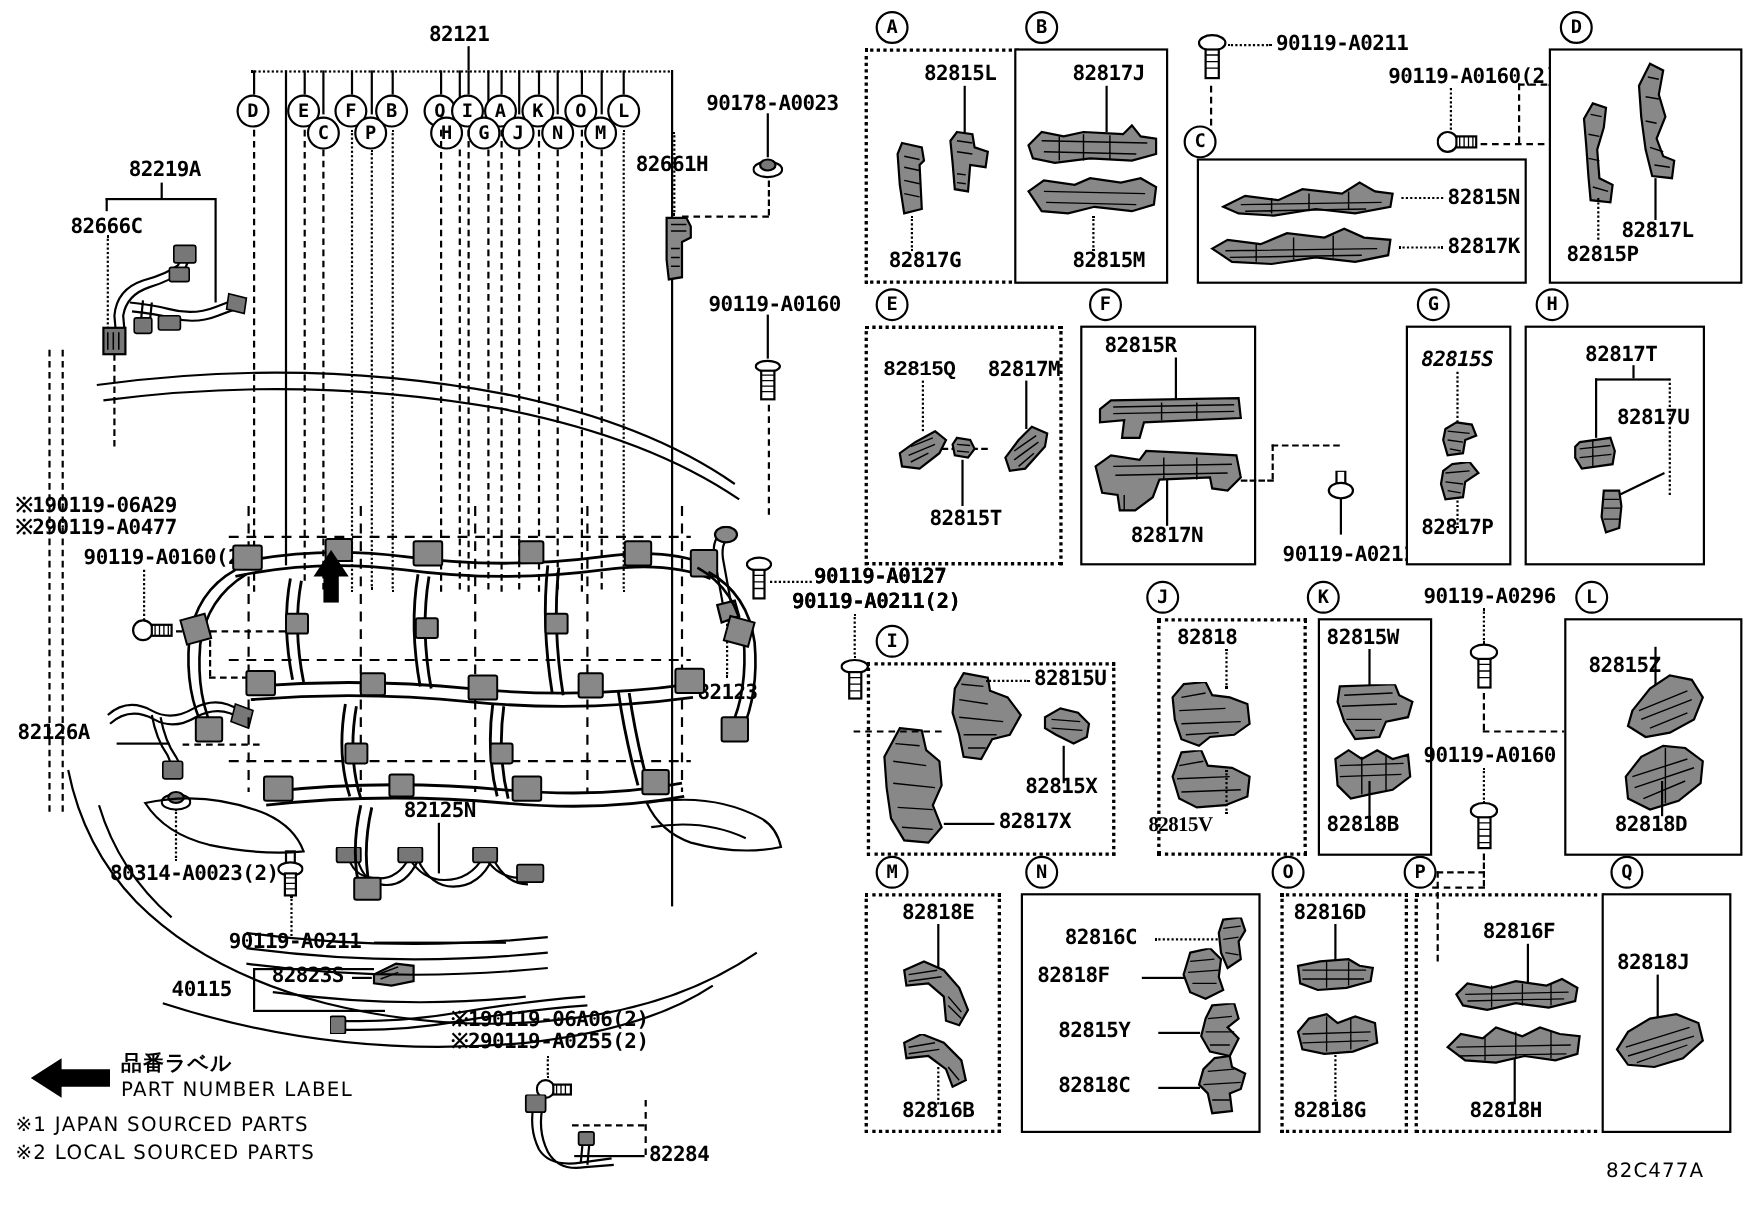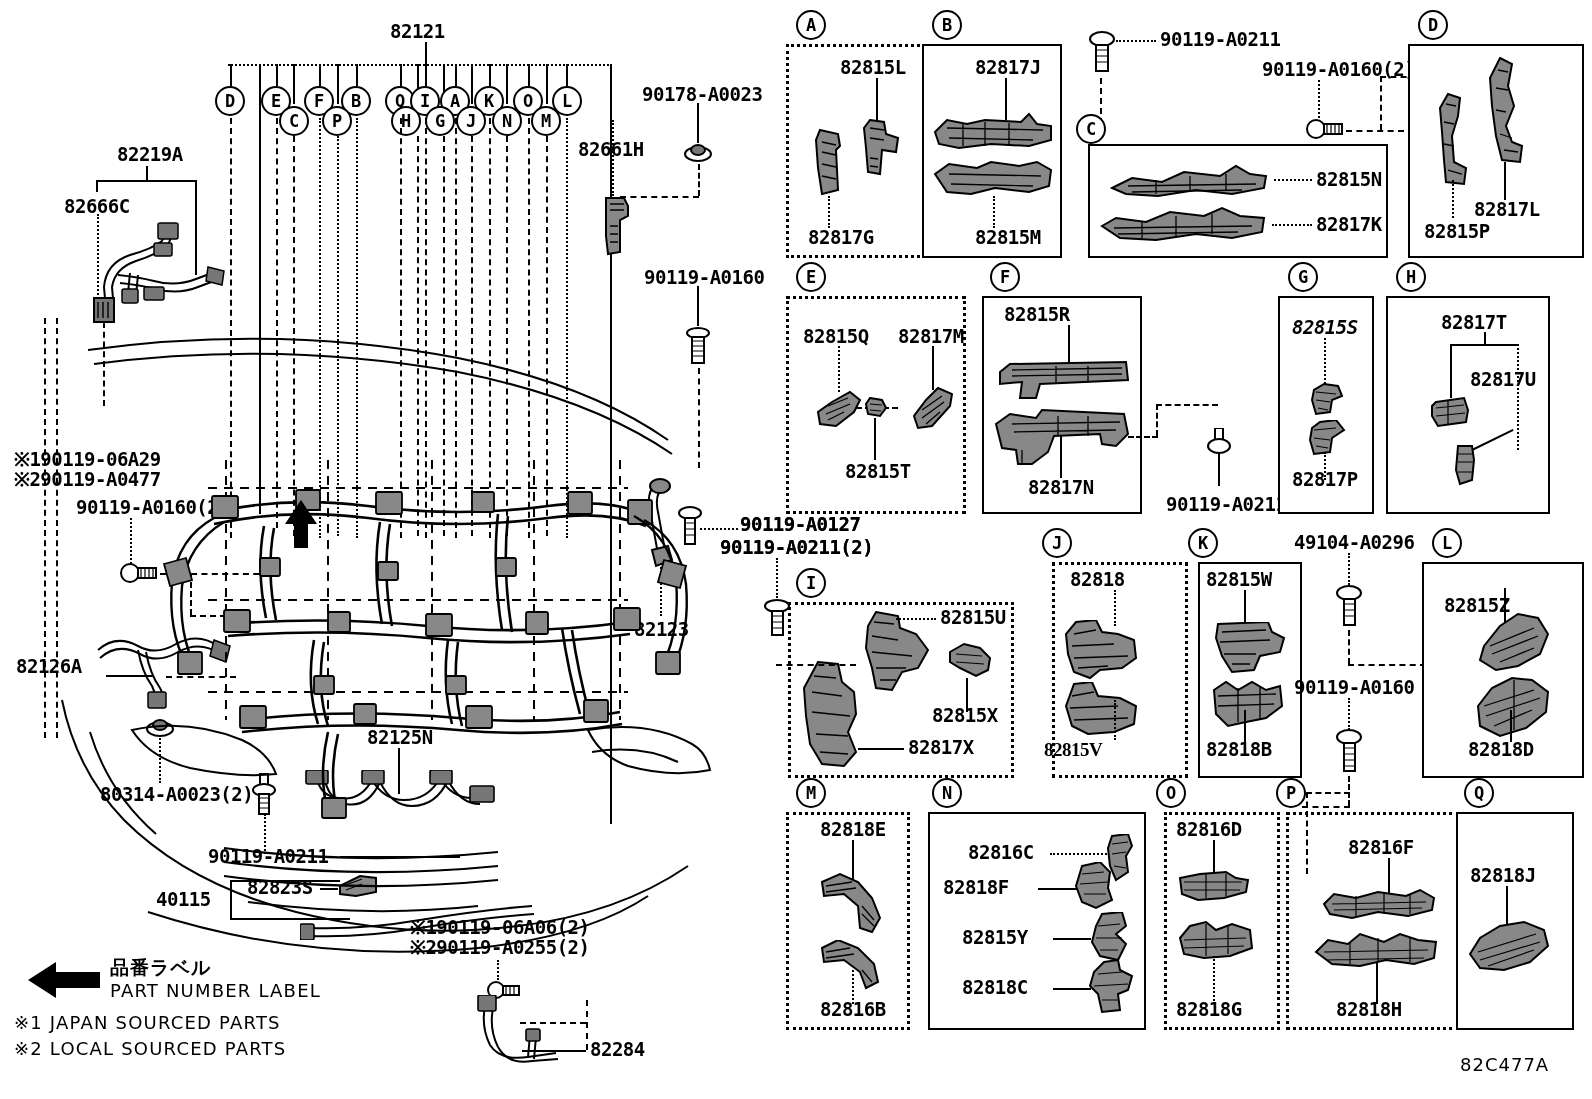--- a/index.html
+++ b/index.html
@@ -533,21 +533,21 @@
   <svg width="40" height="112" viewBox="0 0 40 112">
     <path d="M16 2 L28 6 L26 24 L20 44 L22 70 L34 76 L32 92 L14 90 L12 68 L10 40 L8 16 Z" fill="#888" stroke="#000" stroke-width="2"></path>
     <path d="M14 12 L24 14 M12 30 L22 32 M12 52 L22 54 M16 78 L30 82" stroke="#000" stroke-width="1.3"></path>
   </svg>
 </div>
 <div class="dotv" style="left:1452px;top:180px;height:38px;"></div>
 <div class="lbl" style="left:1424px;top:222px;">82815P</div>
 
 <div class="bub" style="left:796px;top:262px;">E</div>
 <div class="pbox dot" style="left:786px;top:296px;width:180px;height:218px;"></div>
-<div class="lbl" style="left:803px;top:327px;">82815Q</div>
+<div class="lbl" style="left:803px;top:327px;font-family:Liberation Mono, monospace;">82815Q</div>
 <div class="dotv" style="left:838px;top:346px;height:46px;"></div>
 <div class="part" style="left:814px;top:390px;">
   <svg width="48" height="42" viewBox="0 0 48 42">
     <path d="M36 2 L46 10 L40 22 L22 36 L6 34 L4 22 L18 12 Z" fill="#888" stroke="#000" stroke-width="2"></path>
     <path d="M14 16 L34 8 M12 24 L36 14 M14 30 L30 22" stroke="#000" stroke-width="1.3"></path>
   </svg>
 </div>
 <div class="dashh" style="left:856px;top:407px;width:42px;"></div>
 <div class="part" style="left:864px;top:396px;">
   <svg width="24" height="22" viewBox="0 0 24 22">
@@ -707,21 +707,21 @@
 </div>
 <div class="part" style="left:1208px;top:680px;">
   <svg width="78" height="50" viewBox="0 0 78 50">
     <path d="M6 10 L18 2 L30 10 L44 2 L58 10 L72 6 L74 26 L58 38 L38 42 L20 46 L8 34 Z" fill="#888" stroke="#000" stroke-width="2"></path>
     <path d="M10 16 L68 14 M10 26 L66 24 M30 8 V42 M52 6 V40" stroke="#000" stroke-width="1.3"></path>
   </svg>
 </div>
 <div class="ln vl" style="left:1244px;top:710px;height:32px;"></div>
 <div class="lbl" style="left:1206px;top:740px;">82818B</div>
 
-<div class="lbl" style="left:1294px;top:533px;">49104-A0296</div>
+<div class="lbl" style="left:1294px;top:533px;">90119-A0296</div>
 <div class="dotv" style="left:1348px;top:553px;height:32px;"></div>
 <div class="part" style="left:1336px;top:584px;">
   <svg width="26" height="46" viewBox="0 0 26 46">
     <ellipse cx="13" cy="9" rx="12" ry="7" fill="#fff" stroke="#000" stroke-width="2"></ellipse>
     <rect x="8" y="15" width="11" height="26" fill="#fff" stroke="#000" stroke-width="2"></rect>
     <path d="M8 20 H19 M8 26 H19 M8 32 H19" stroke="#000" stroke-width="1.2"></path>
   </svg>
 </div>
 <div class="dashv" style="left:1348px;top:630px;width:0;height:34px;"></div>
 <div class="dashh" style="left:1348px;top:664px;width:78px;"></div>

